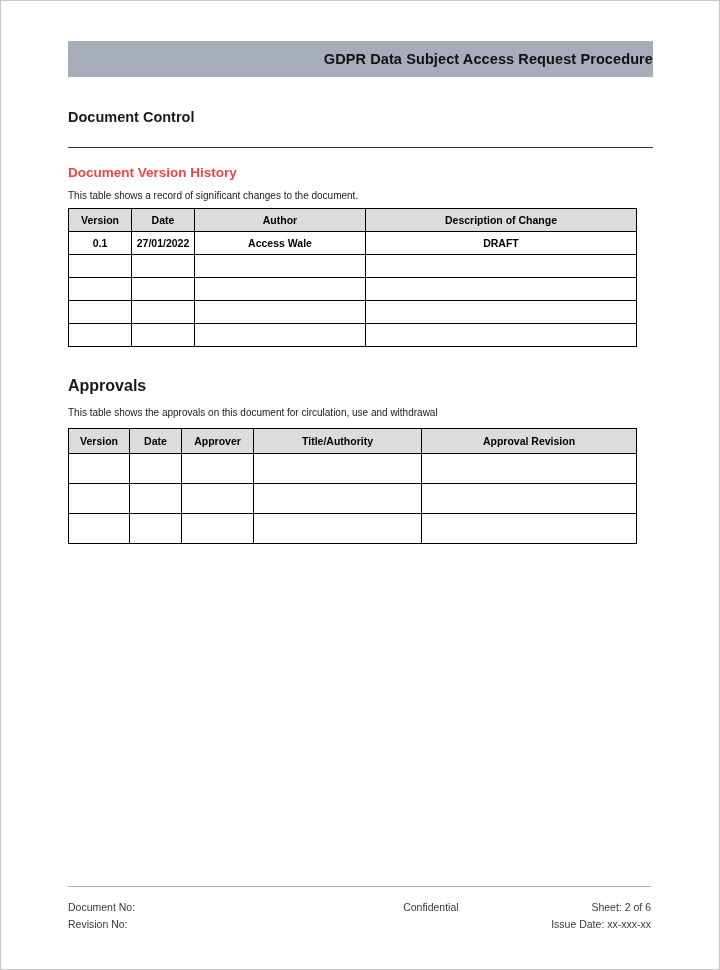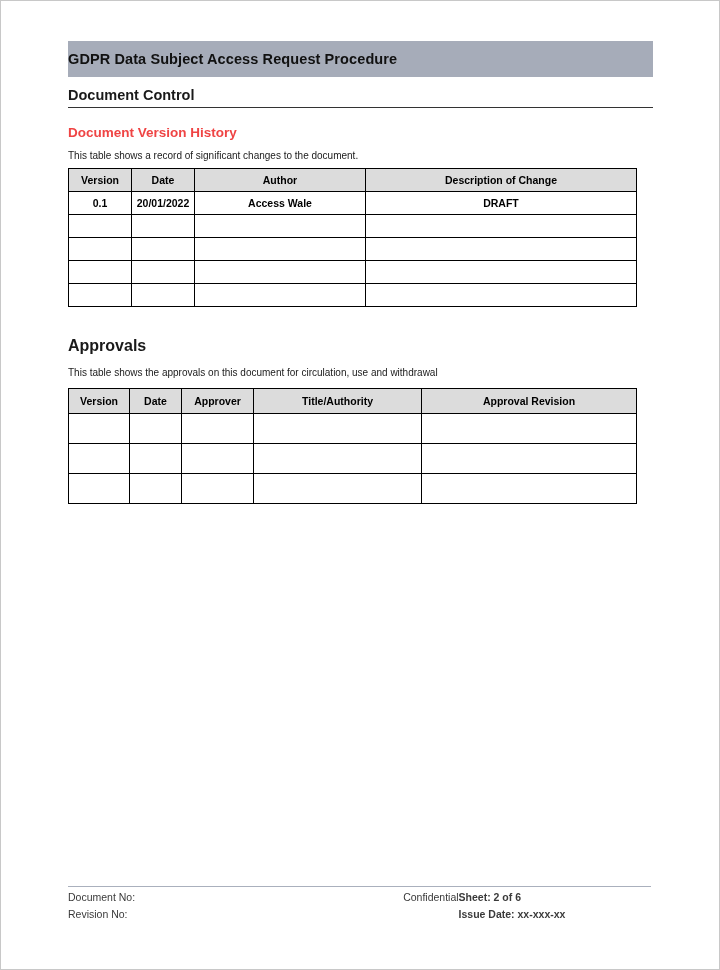--- a/index.html
+++ b/index.html
@@ -29,35 +29,35 @@
     width: 585px;
   }
 
   
   .title-banner {
     margin-top: 40px;
     background: #a6acb9;
     height: 36px;
     display: flex;
     align-items: center;
-    justify-content: flex-start;
+    justify-content: flex-end;
   }
   .title-banner .title-text {
     font-size: 14.5px;
     font-weight: bold;
     color: #111111;
     letter-spacing: 0.1px;
   }
 
   
   h1.doc-control {
     font-size: 14.5px;
     font-weight: bold;
-    margin: 10px 0 6px 0;
-    padding-bottom: 4px;
+    margin: 32px 0 6px 0;
+    padding-bottom: 22px;
     border-bottom: 1.5px solid #333333;
     color: #1a1a1a;
   }
   h2.section-heading {
     font-size: 13.5px;
     font-weight: bold;
     margin: 17px 0 10px 0;
     color: #ef4444;
   }
   p.intro {
@@ -113,41 +113,40 @@
     height: 29px;
   }
 
   
   .footer {
     position: absolute;
     left: 67px;
     top: 885px;
     width: 583px;
     border-top: 1px solid #aab0bd;
-    padding-top: 4px;
+    padding-top: 14px;
     font-size: 10.5px;
     color: #3a3a3a;
   }
   .footer-row {
     display: flex;
     align-items: baseline;
     height: 17px;
   }
   .footer-left {
     width: 33%;
     text-align: left;
   }
   .footer-center {
     width: 34%;
     text-align: right;
   }
   .footer-right {
     width: 33%;
-    text-align: left;
-    font-weight: bold;
+    text-align: right;
   }
 </style>
 </head>
 <body>
 
 <div class="page">
 
   <div class="content">
 
     <div class="title-banner">
@@ -171,21 +170,21 @@
         <tr>
           <th>Version</th>
           <th>Date</th>
           <th>Author</th>
           <th>Description of Change</th>
         </tr>
       </thead>
       <tbody>
         <tr>
           <td>0.1</td>
-          <td>20/01/2022</td>
+          <td>27/01/2022</td>
           <td>Access Wale</td>
           <td>DRAFT</td>
         </tr>
         <tr>
           <td></td>
           <td></td>
           <td></td>
           <td></td>
         </tr>
         <tr>

